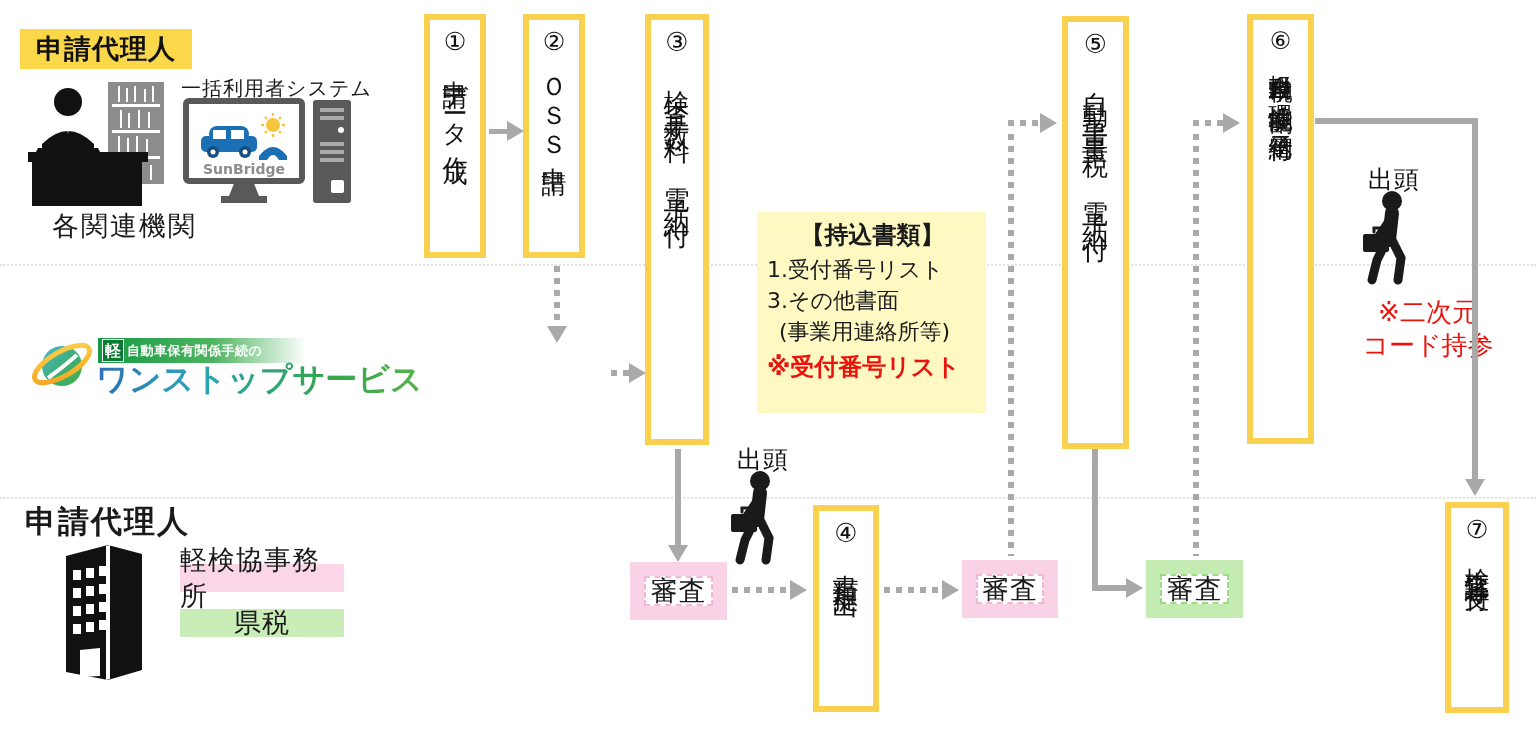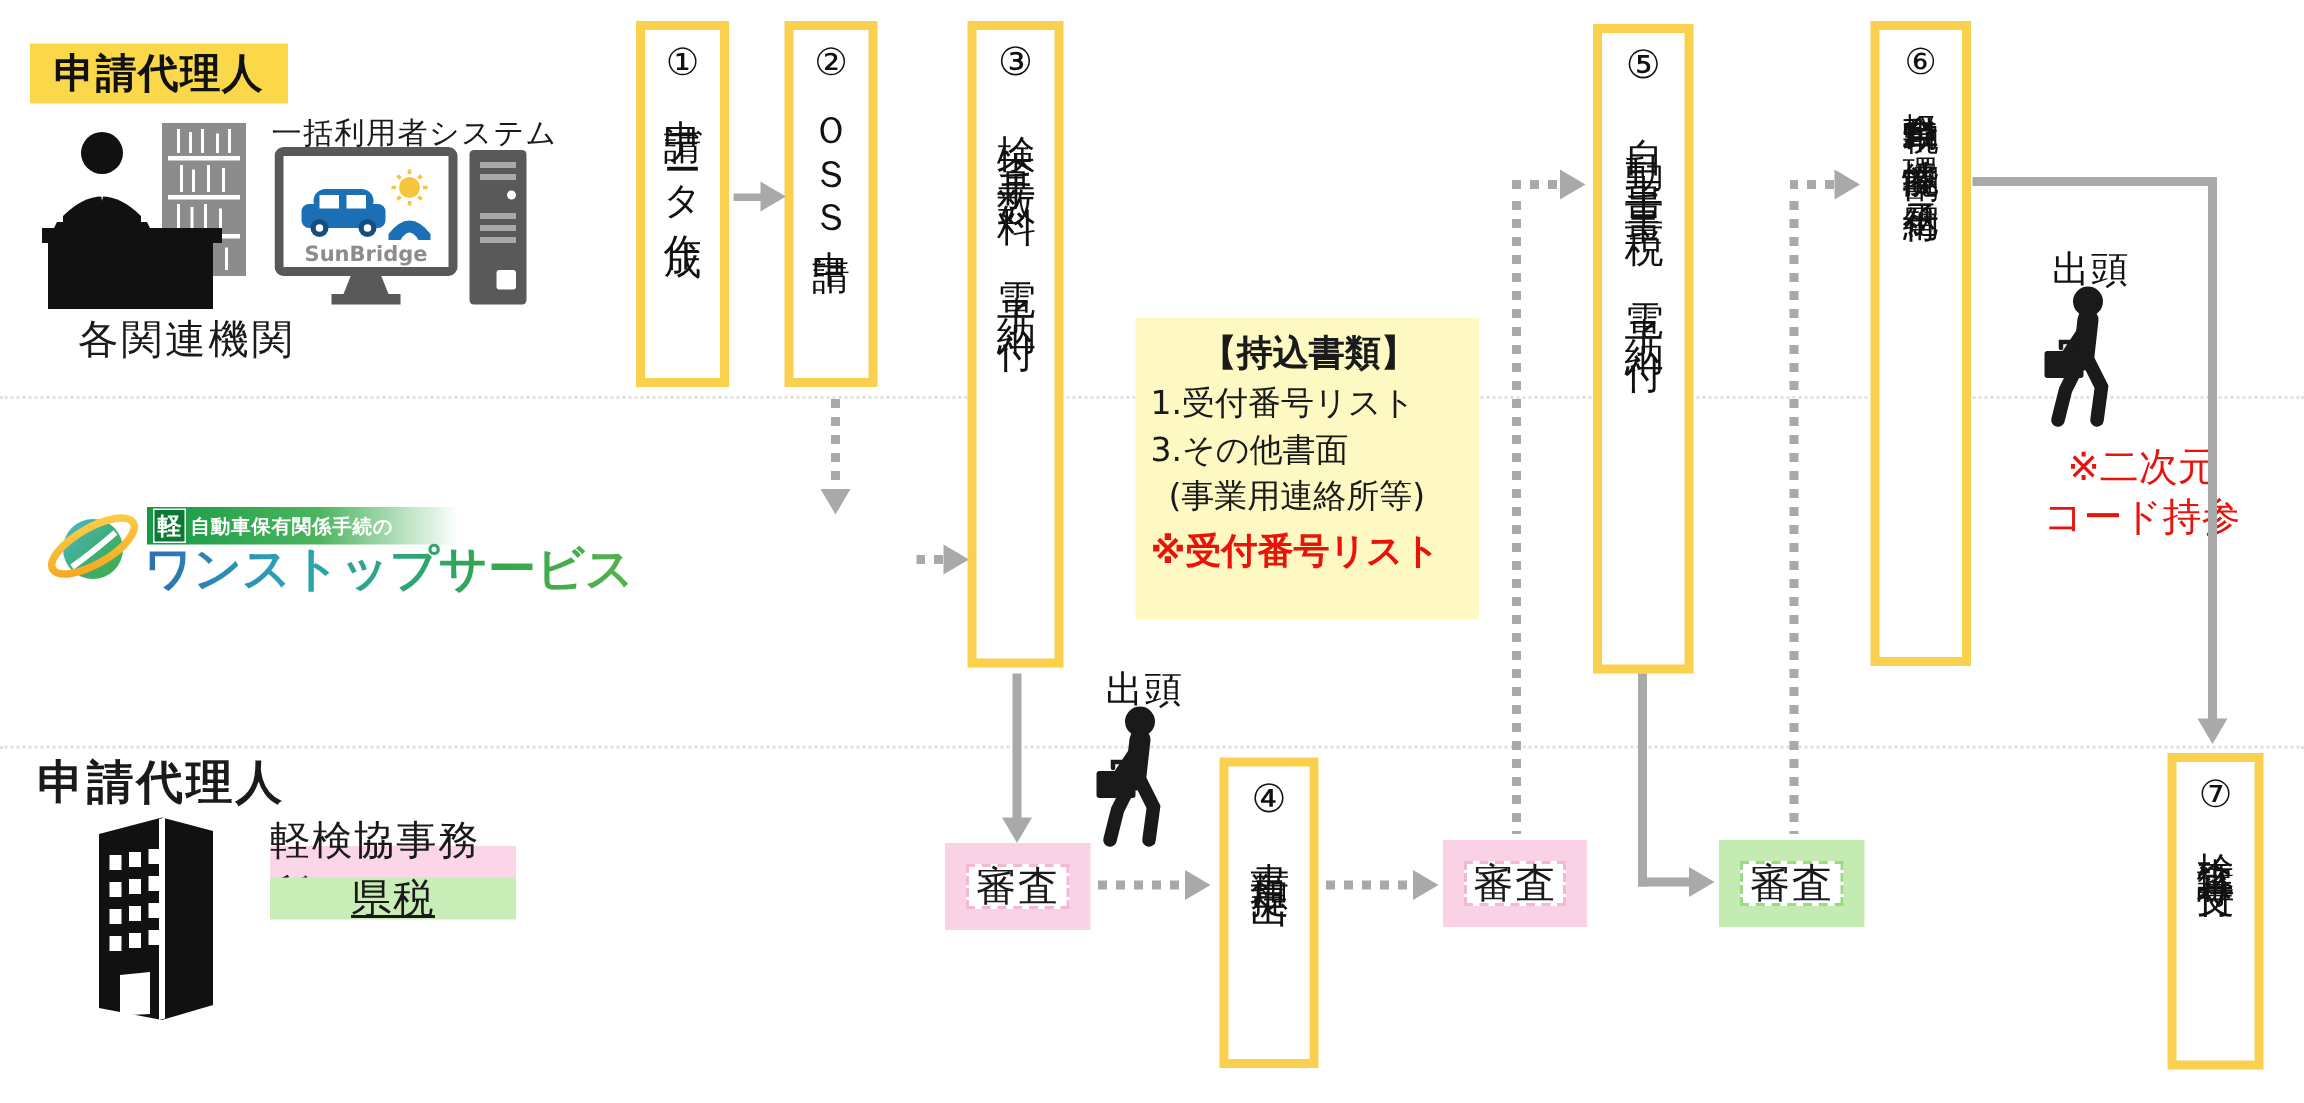--- a/index.html
+++ b/index.html
@@ -215,21 +215,21 @@
         <rect x="38" y="64" width="8" height="10"></rect>
         <rect x="51" y="62" width="7" height="10"></rect>
       <rect x="25" y="84" width="8" height="10"></rect>
         <rect x="38" y="82" width="8" height="10"></rect>
         <rect x="51" y="80" width="7" height="10"></rect>
       <polygon points="32,110 52,108 52,136 32,137"></polygon>
     </g>
     <polygon points="58,6 62,5 62,139 58,140" fill="#fff"></polygon>
   </svg>
   <div class="org-label pink" style="top:564px;">軽検協事務所</div>
-  <div class="org-label green" style="top:585px;text-decoration:underline;">県税</div>
+  <div class="org-label green" style="top:609px;">県税</div>
 
   <div class="step-box" style="left:424px;top:14px;width:62px;height:244px;">
     <div class="vtext">①申請データ作成</div>
   </div>
   <div class="step-box" style="left:523px;top:14px;width:62px;height:244px;">
     <div class="vtext">②ＯＳＳ申請</div>
   </div>
   <div class="step-box" style="left:645px;top:14px;width:64px;height:431px;">
     <div class="vtext sp12">③検査手数料　電子納付</div>
   </div>

